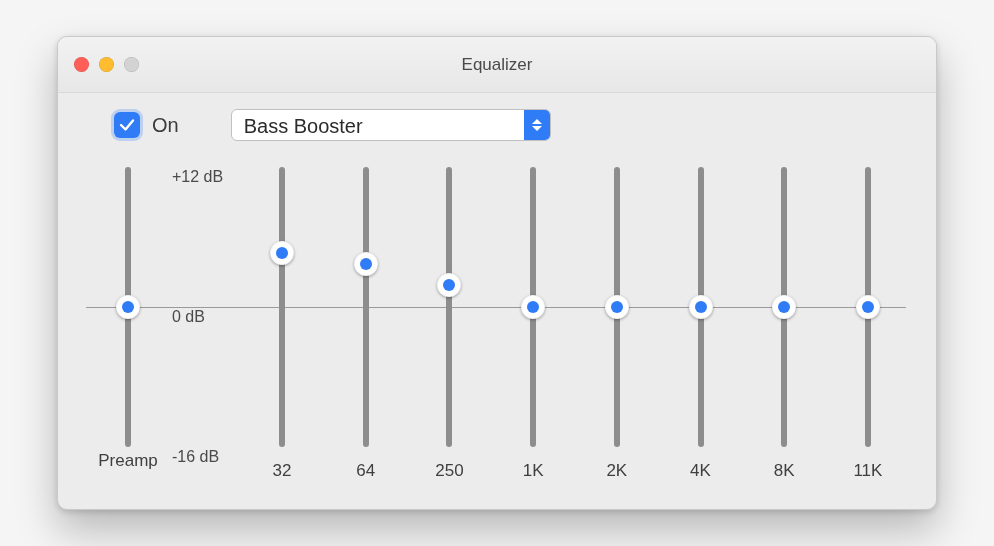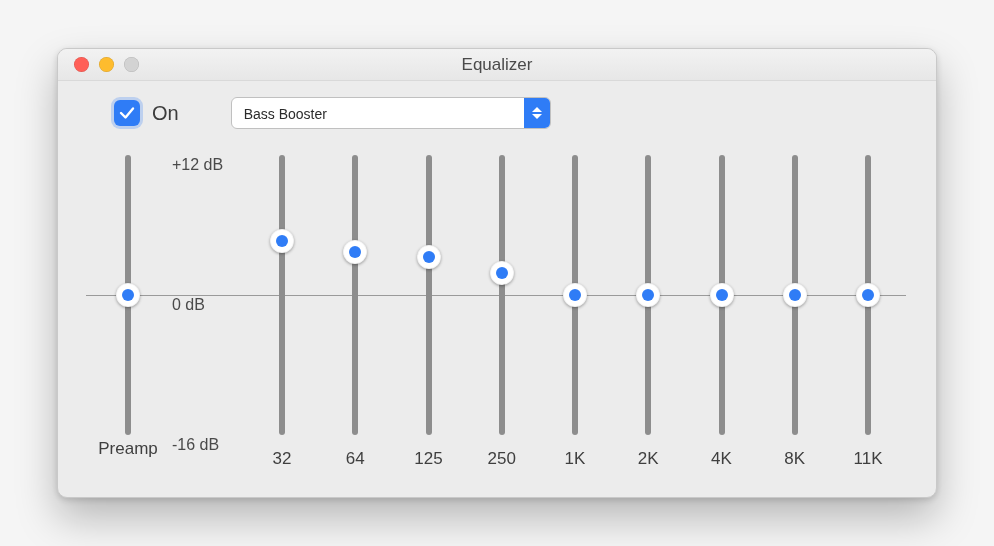--- a/index.html
+++ b/index.html
@@ -16,21 +16,21 @@
     width: 880px;
     background: #ececec;
     border: 1px solid #c9c9c9;
     border-radius: 10px;
     box-shadow: 0 20px 40px rgba(0,0,0,0.25), 0 2px 6px rgba(0,0,0,0.15);
     overflow: hidden;
   }
   .titlebar {
     display: flex;
     align-items: center;
-    height: 32px;
+    height: 56px;
     position: relative;
     border-bottom: 1px solid #d9d9d9;
     background: linear-gradient(#f2f2f2,#e7e7e7);
   }
   .traffic {
     display: flex;
     gap: 10px;
     padding-left: 16px;
   }
   .traffic .dot {
@@ -71,21 +71,21 @@
     width: 320px;
     background: #ffffff;
     border: 1px solid #c0c0c0;
     border-radius: 6px;
     overflow: hidden;
     margin-left: 40px;
   }
   .preset-label {
     flex: 1;
     padding: 4px 12px;
-    font-size: 14px;
+    font-size: 20px;
     color: #2b2b2b;
     line-height: 24px;
   }
   .preset-arrows {
     width: 26px;
     background: #2f7cf6;
     display: flex;
     flex-direction: column;
     align-items: center;
     justify-content: center;
@@ -237,26 +237,20 @@
           <div class="band-label">32</div>
         </div>
         <div class="slider-col">
           <div class="track">
             <div class="knob" style="top: 96.6667px;"></div>
           </div>
           <div class="band-label">64</div>
         </div>
         <div class="slider-col">
           <div class="track">
-            <div class="knob" style="top: 102.083px;"></div>
-          </div>
-          <div class="band-label">125</div>
-        </div>
-        <div class="slider-col">
-          <div class="track">
             <div class="knob" style="top: 118.333px;"></div>
           </div>
           <div class="band-label">250</div>
         </div>
         <div class="slider-col">
           <div class="track">
             <div class="knob" style="top: 140px;"></div>
           </div>
           <div class="band-label">1K</div>
         </div>

